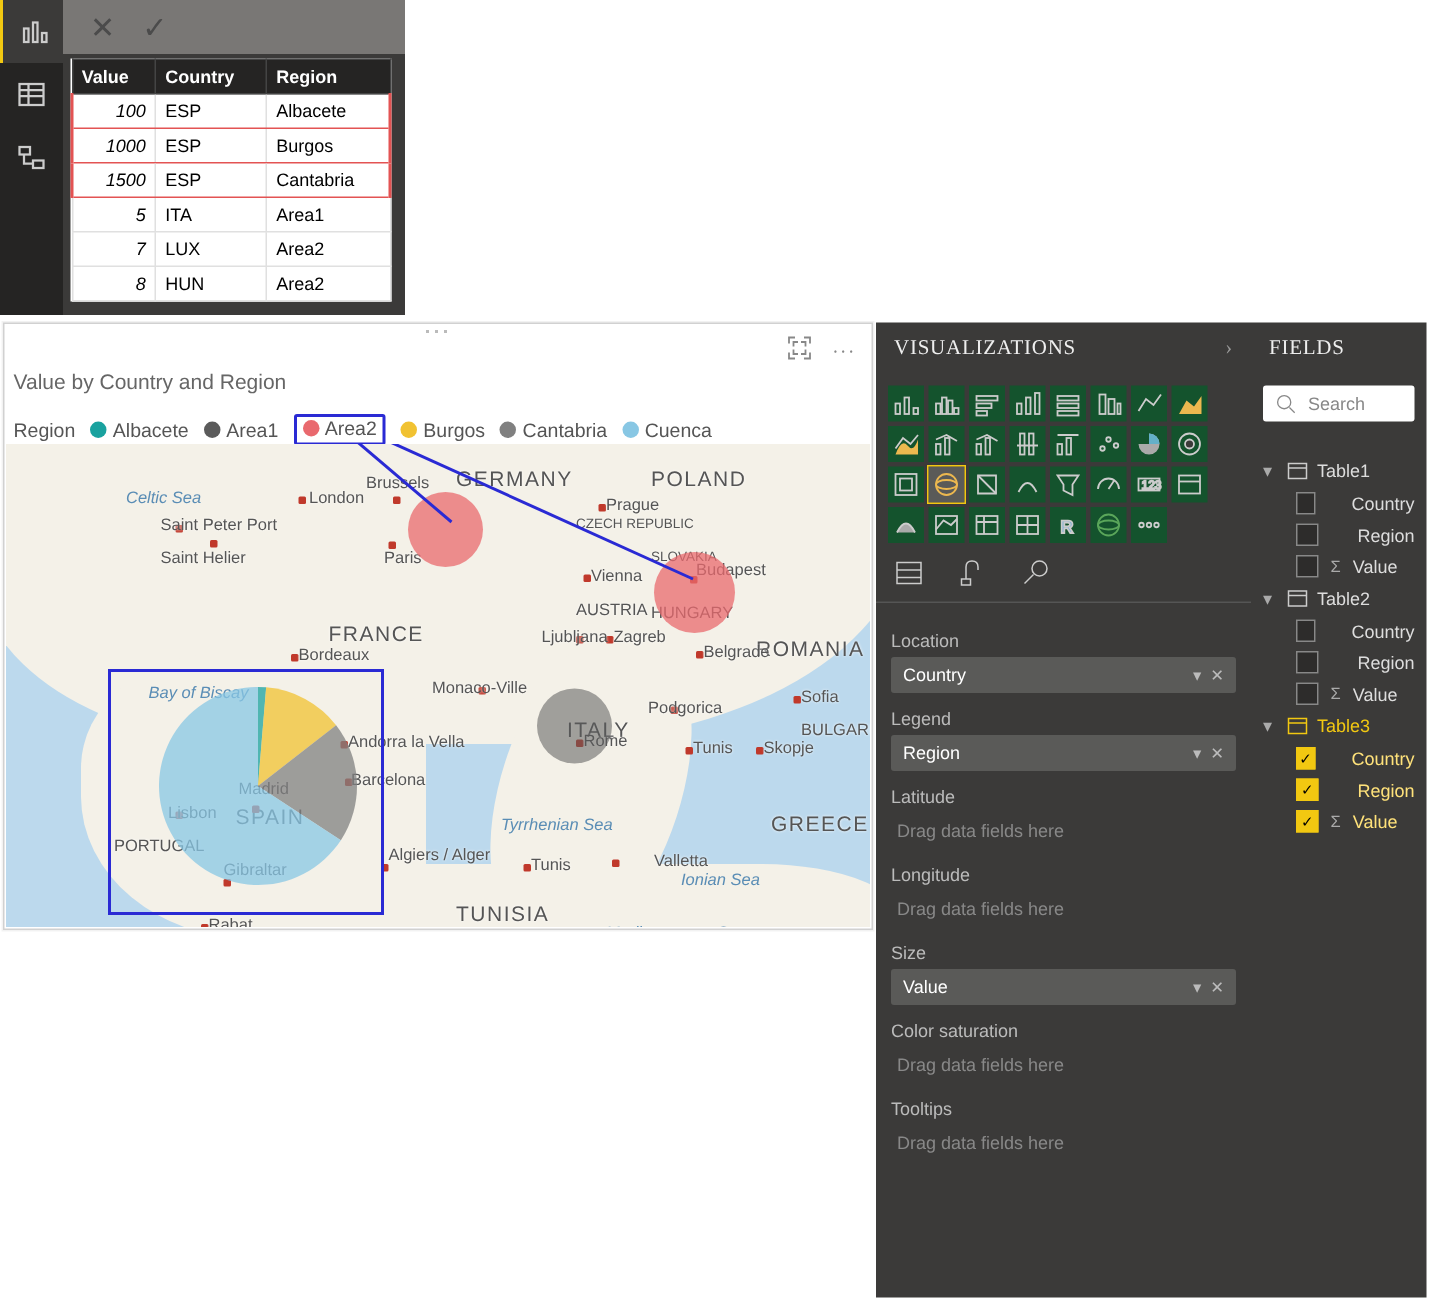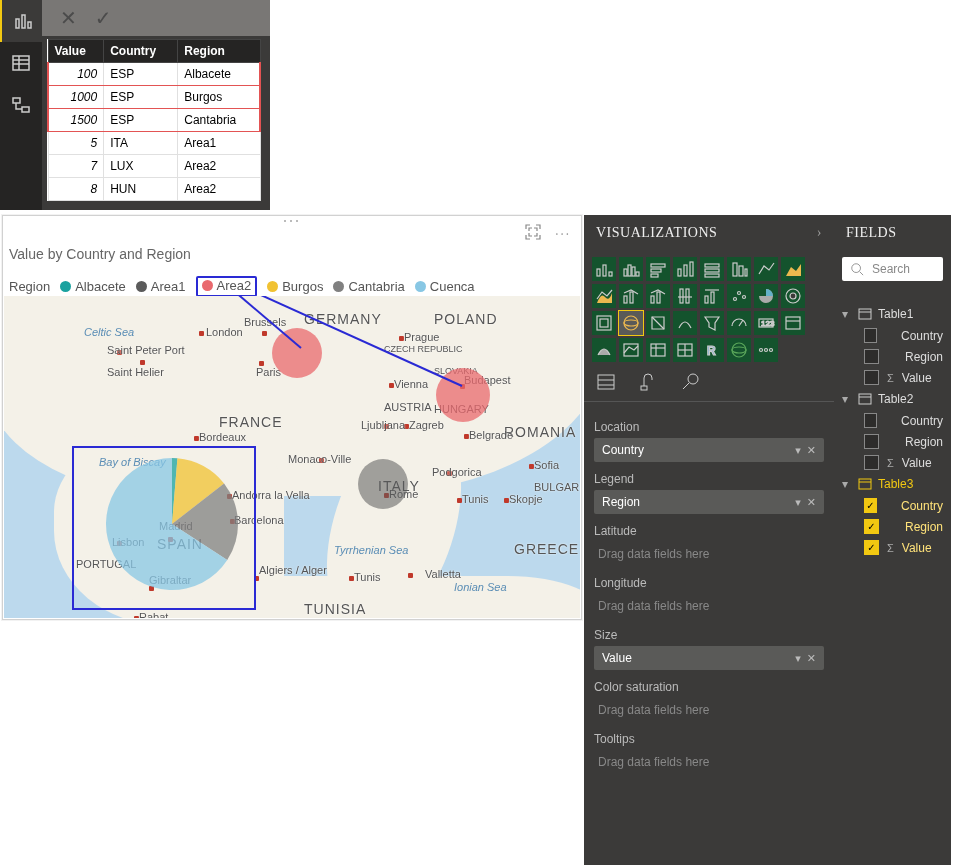--- a/index.html
+++ b/index.html
@@ -342,21 +342,21 @@
         <span class="maplbl" style="left:230px;top:218px;">Barcelona</span>
       <div class="citydot" style="left:145px; top:290px;"></div>
         <span class="maplbl" style="left:145px;top:278px;">Gibraltar</span>
       <div class="citydot" style="left:130px; top:320px;"></div>
         <span class="maplbl" style="left:135px;top:315px;">Rabat</span>
       <div class="citydot" style="left:250px; top:280px;"></div>
         <span class="maplbl" style="left:255px;top:268px;">Algiers / Alger</span>
       <div class="citydot" style="left:345px; top:280px;"></div>
         <span class="maplbl" style="left:350px;top:275px;">Tunis</span>
       <div class="citydot" style="left:404px; top:277px;"></div>
-        <span class="maplbl" style="left:421px;top:272px;">Valletta</span>
+        <span class="maplbl" style="left:432px;top:272px;">Valletta</span>
 
       <svg id="esp-pie" width="140" height="140" style="position:absolute; left:98px; top:158px;">
           <path d="M70 70 L70 4 A66 66 0 0 1 75.45023680117394 4.225423461559785 Z" fill="#1aa29f" fill-opacity="0.75"></path>
           <path d="M70 70 L75.45023680117394 4.225423461559785 A66 66 0 0 1 122.08327362016198 29.461960962481925 Z" fill="#f1c232" fill-opacity="0.75"></path>
           <path d="M70 70 L122.08327362016198 29.461960962481925 A66 66 0 0 1 125.25298756532689 106.09857843608017 Z" fill="#808080" fill-opacity="0.75"></path>
           <path d="M70 70 L125.25298756532689 106.09857843608017 A66 66 0 1 1 69.99999999999999 4 Z" fill="#88c7e4" fill-opacity="0.75"></path>
         </svg>
 
       <div class="bubble" style="left:354px; top:163px; width:50px; height:50px; background:rgba(91,91,91,.55);"></div>
 

